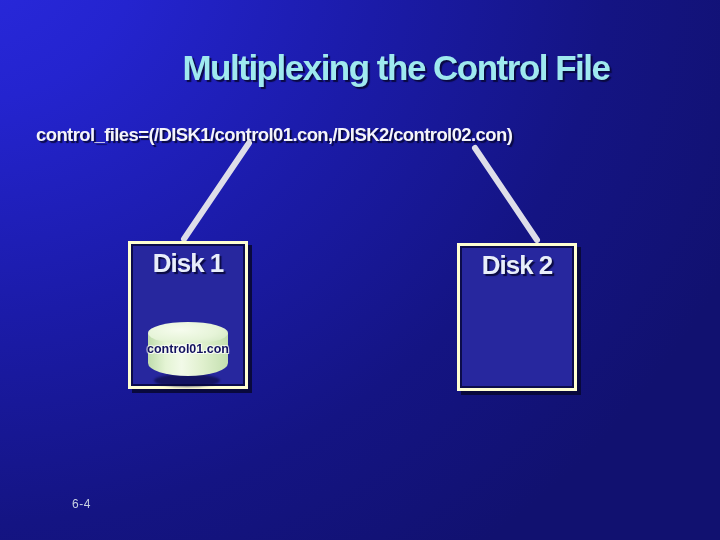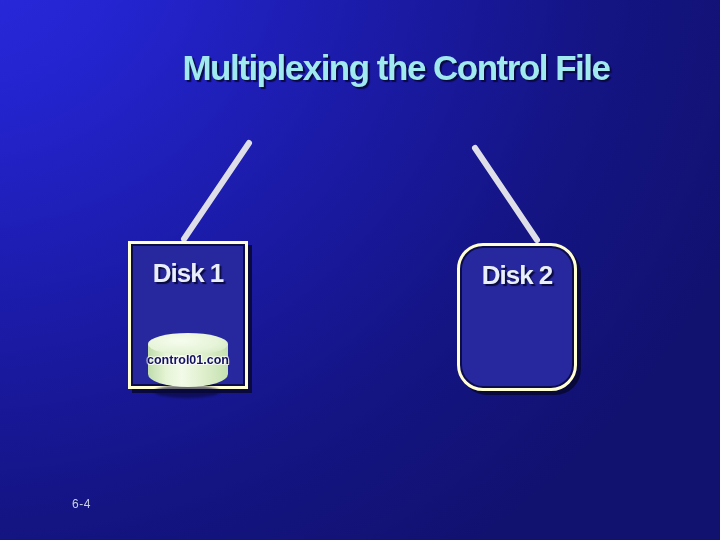--- a/index.html
+++ b/index.html
@@ -56,39 +56,38 @@
   .disk-box {
     position: absolute;
     width: 114px;
     height: 142px;
     background: #27279E;
     border: 3px solid #FFFFD2;
     box-shadow: 4px 4px 0 rgba(8, 8, 56, 0.95),
                 inset 0 0 0 2px rgba(8, 8, 60, 0.85);
   }
   #disk-box-1 { left: 128px; top: 241px; }
-  #disk-box-2 { left: 457px; top: 243px; border-radius: 26px; }
+  #disk-box-2 { left: 457px; top: 243px; }
 
   .disk-label {
-    margin-top: 14px;
+    margin-top: 4px;
     text-align: center;
     font-size: 26px;
     font-weight: bold;
     letter-spacing: -1px;
     color: #E8EEFA;
     text-shadow: 2px 2px 1px rgba(8, 8, 56, 0.9);
   }
 
   .cyl {
     position: absolute;
     left: 17px;
     top: 78px;
     width: 80px;
     height: 60px;
-    margin-top: 11px;
   }
   .cyl-shadow {
     position: absolute;
     left: 6px;
     bottom: -5px;
     width: 66px;
     height: 13px;
     border-radius: 50%;
     background: rgba(8, 8, 56, 0.6);
     filter: blur(1px);
@@ -137,20 +136,21 @@
     letter-spacing: 0.5px;
   }
 </style>
 </head>
 <body>
 
 <div id="slide">
 
   <div class="title">Multiplexing the Control File</div>
 
+  <div class="param-line">control_files=(/DISK1/control01.con,/DISK2/control02.con)</div>
 
   <svg id="connector-svg" viewBox="0 0 720 540" xmlns="http://www.w3.org/2000/svg">
     <line id="connector-0" x1="249" y1="143" x2="184" y2="239"></line>
     <line id="connector-1" x1="475" y1="148" x2="537" y2="240"></line>
   </svg>
 
   <div class="disk-box" id="disk-box-1">
     <div class="disk-label">Disk 1</div>
     <div class="cyl">
       <div class="cyl-shadow"></div>

